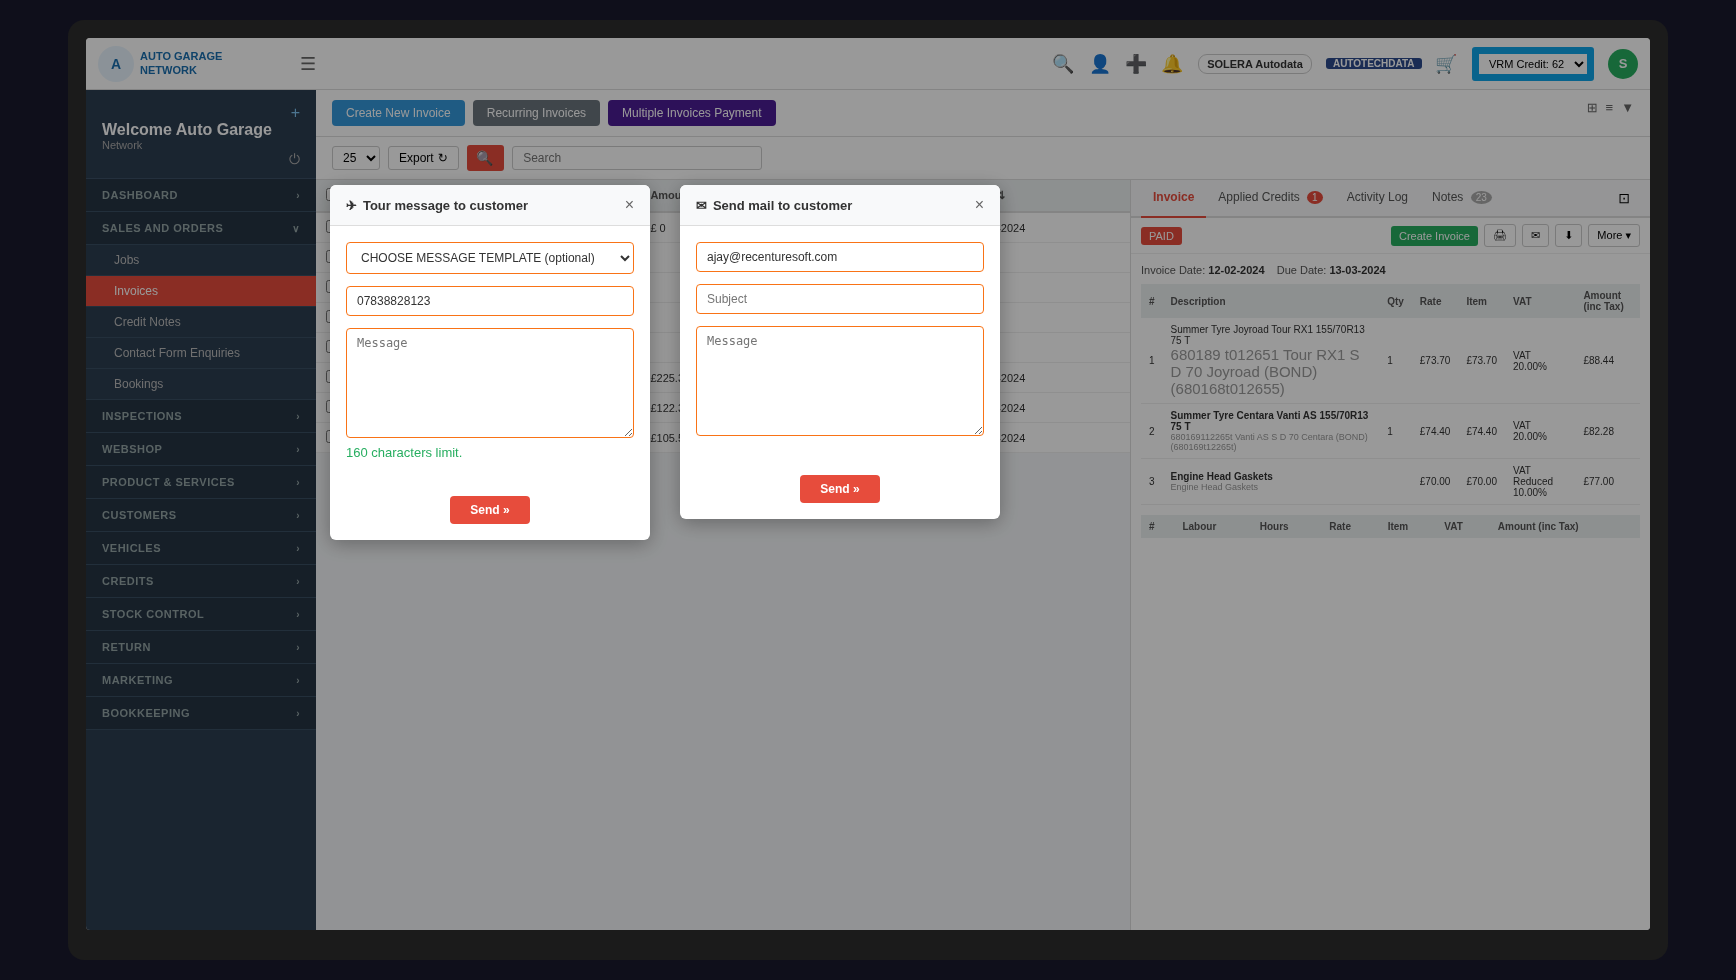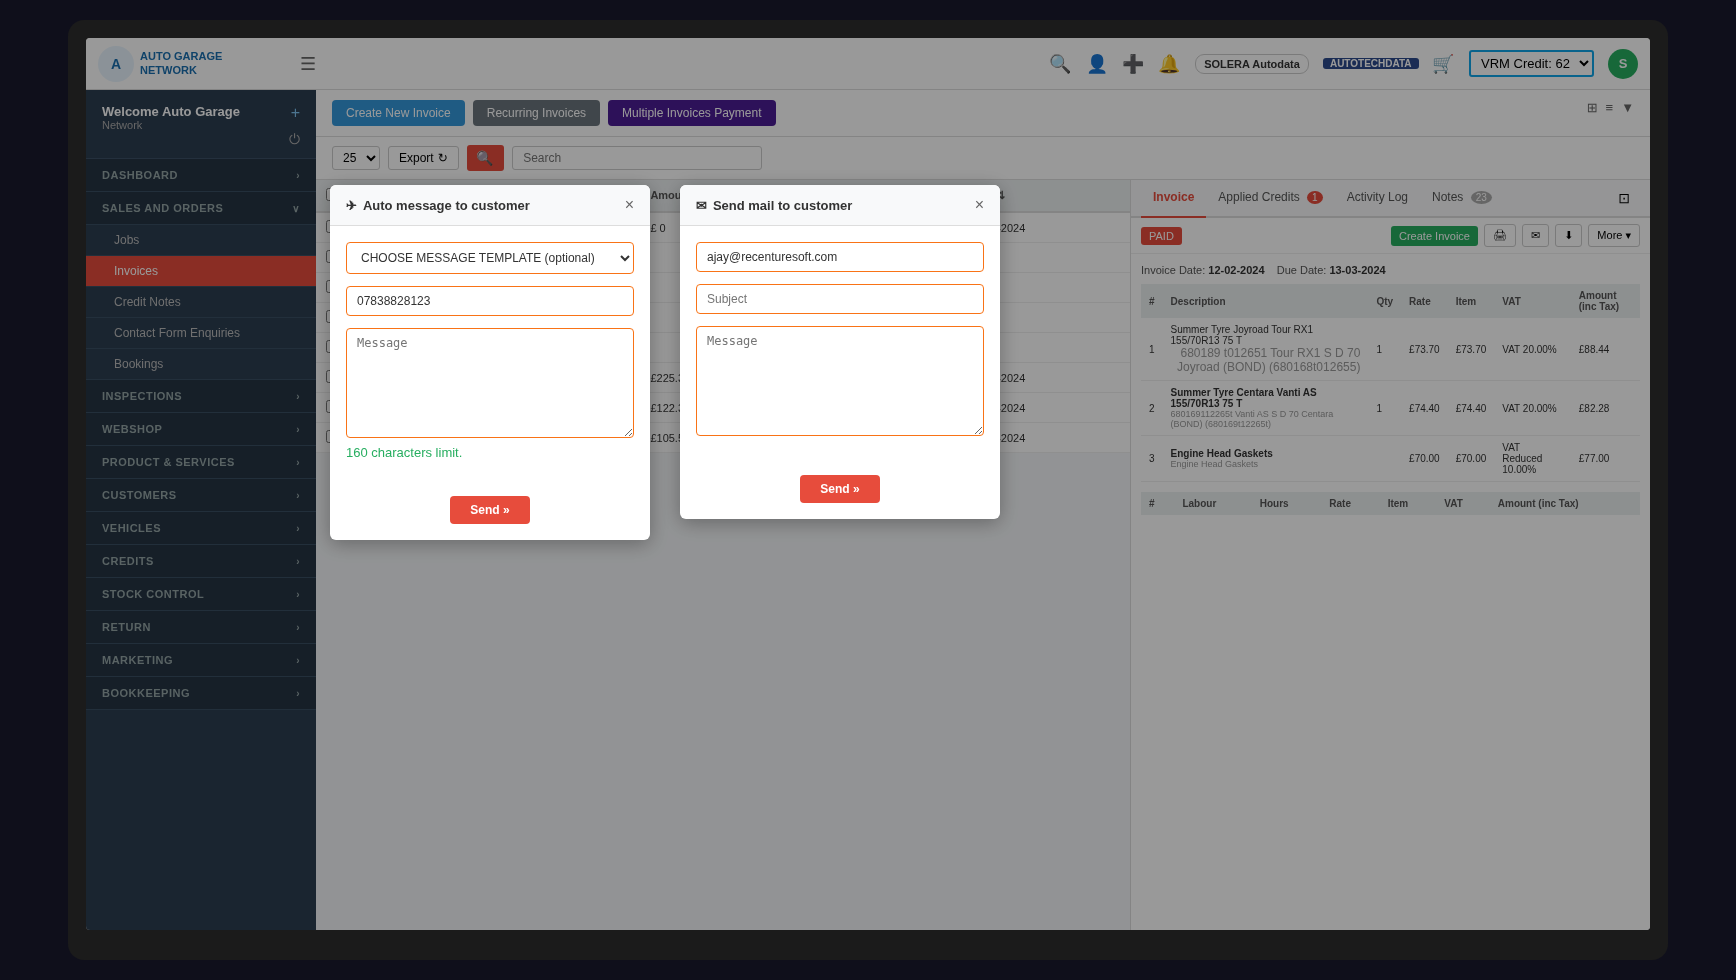--- a/index.html
+++ b/index.html
@@ -92,22 +92,22 @@
     }
     .autotech-badge {
       font-size: 10px;
       font-weight: bold;
       color: #fff;
       background: #2c4a8c;
       padding: 0 7px;
       border-radius: 3px;
     }
     .vrm-selector {
-      font-size: 13px;
-      border: 2px solid #0ea5e9;
+      font-size: 11px;
+      border: 7px solid #0ea5e9;
       border-radius: 3px;
       padding: 3px 6px;
       background: #fff;
     }
     .user-avatar {
       width: 30px;
       height: 30px;
       background: #27ae60;
       border-radius: 50%;
       display: flex;
@@ -133,23 +133,24 @@
       display: flex;
       flex-direction: column;
       overflow-y: auto;
       flex-shrink: 0;
     }
     .sidebar-welcome {
       padding: 14px 16px 10px 16px;
       border-bottom: 1px solid #3d5166;
     }
     .sidebar-welcome-title {
-      font-size: 13px;
+      font-size: 16px;
       color: #fff;
       font-weight: bold;
+      margin-top: 17px;
     }
     .sidebar-welcome-sub {
       font-size: 11px;
       color: #aaa;
     }
     .sidebar-nav-item {
       padding: 10px 16px;
       font-size: 12px;
       color: #bbb;
       cursor: pointer;
@@ -724,21 +725,21 @@
                     <th>Item</th>
                     <th>VAT</th>
                     <th>Amount (inc Tax)</th>
                   </tr>
                 </thead>
                 <tbody>
                   <tr>
                     <td>1</td>
                     <td>
                       <div style="font-weight:normal;">Summer Tyre Joyroad Tour RX1 155/70R13 75 T</div>
-                      <div style="color:#999;font-size:12px;text-align:right;">680189 t012651 Tour RX1 S D 70 Joyroad (BOND) (680168t012655)</div>
+                      <div style="color:#999;font-size:15px;">680189 t012651 Tour RX1 S D 70 Joyroad (BOND) (680168t012655)</div>
                     </td>
                     <td>1</td>
                     <td>£73.70</td>
                     <td>£73.70</td>
                     <td>VAT 20.00%</td>
                     <td>£88.44</td>
                   </tr>
                   <tr>
                     <td>2</td>
                     <td>
@@ -787,21 +788,21 @@
     </div>
   </div>
 </div>
 
 <div class="modal-container">
 
   <div class="modal modal-left">
     <div class="modal-header">
       <span class="modal-title">
         <span>✈</span>
-        <span>Auto message to customer</span>
+        <span>Tour message to customer</span>
       </span>
       <button class="modal-close">×</button>
     </div>
     <div class="modal-body">
       <div class="form-group">
         <select class="form-control">
           <option>CHOOSE MESSAGE TEMPLATE (optional)</option>
         </select>
       </div>
       <div class="form-group">

